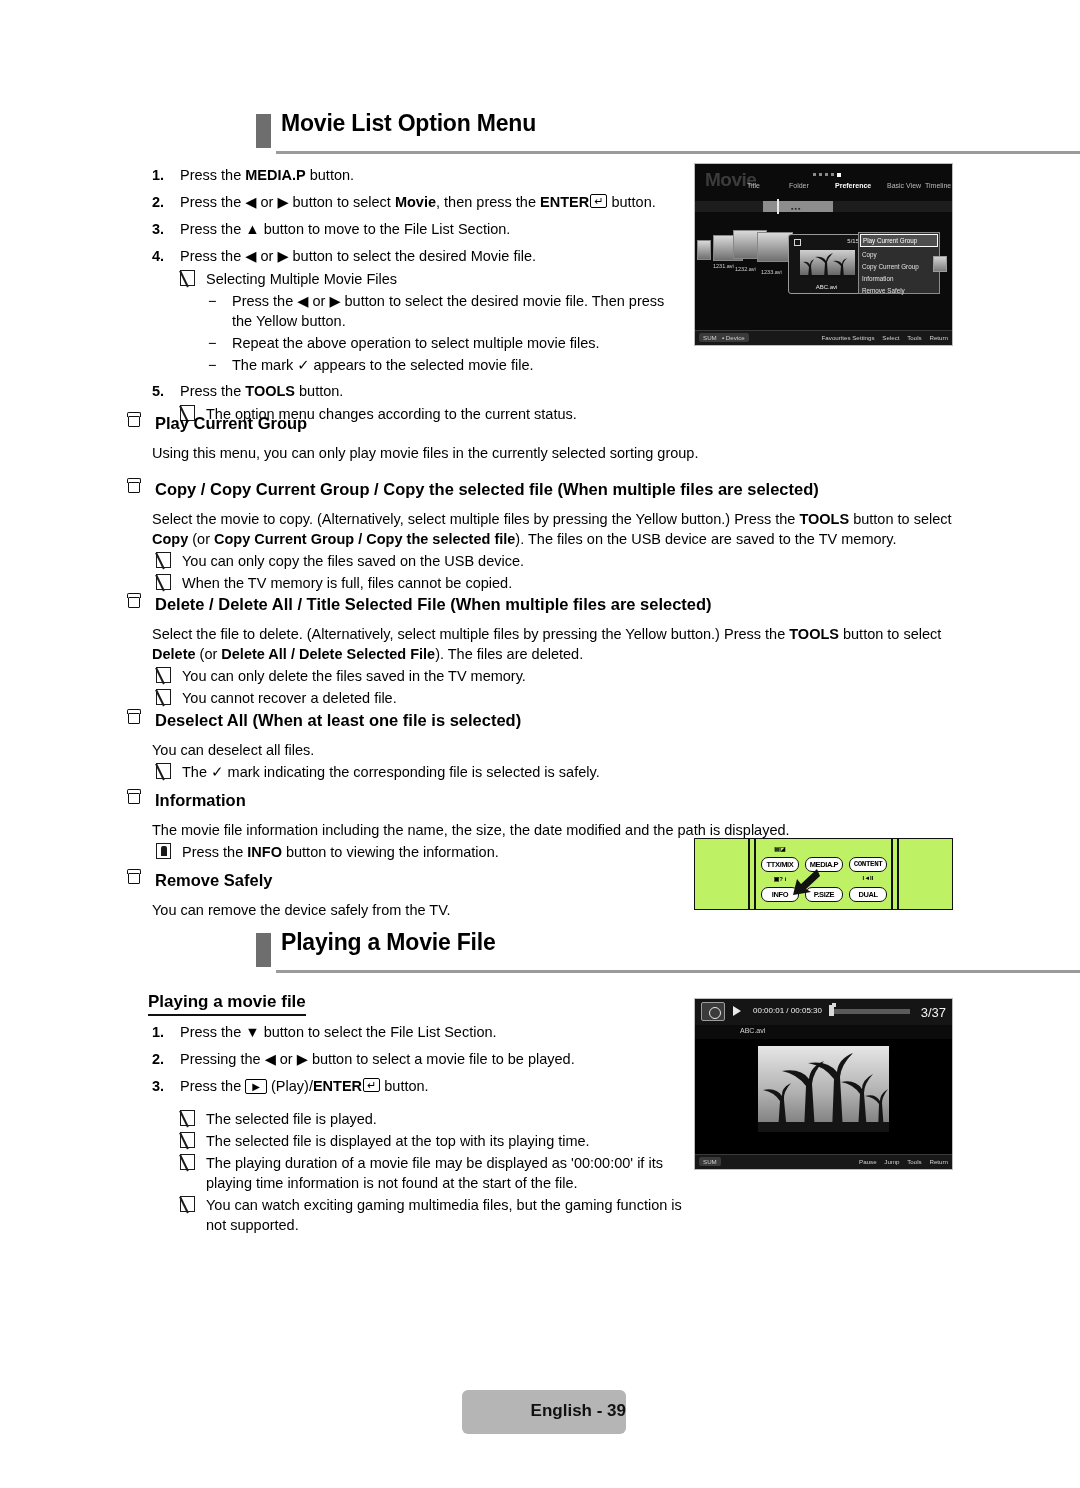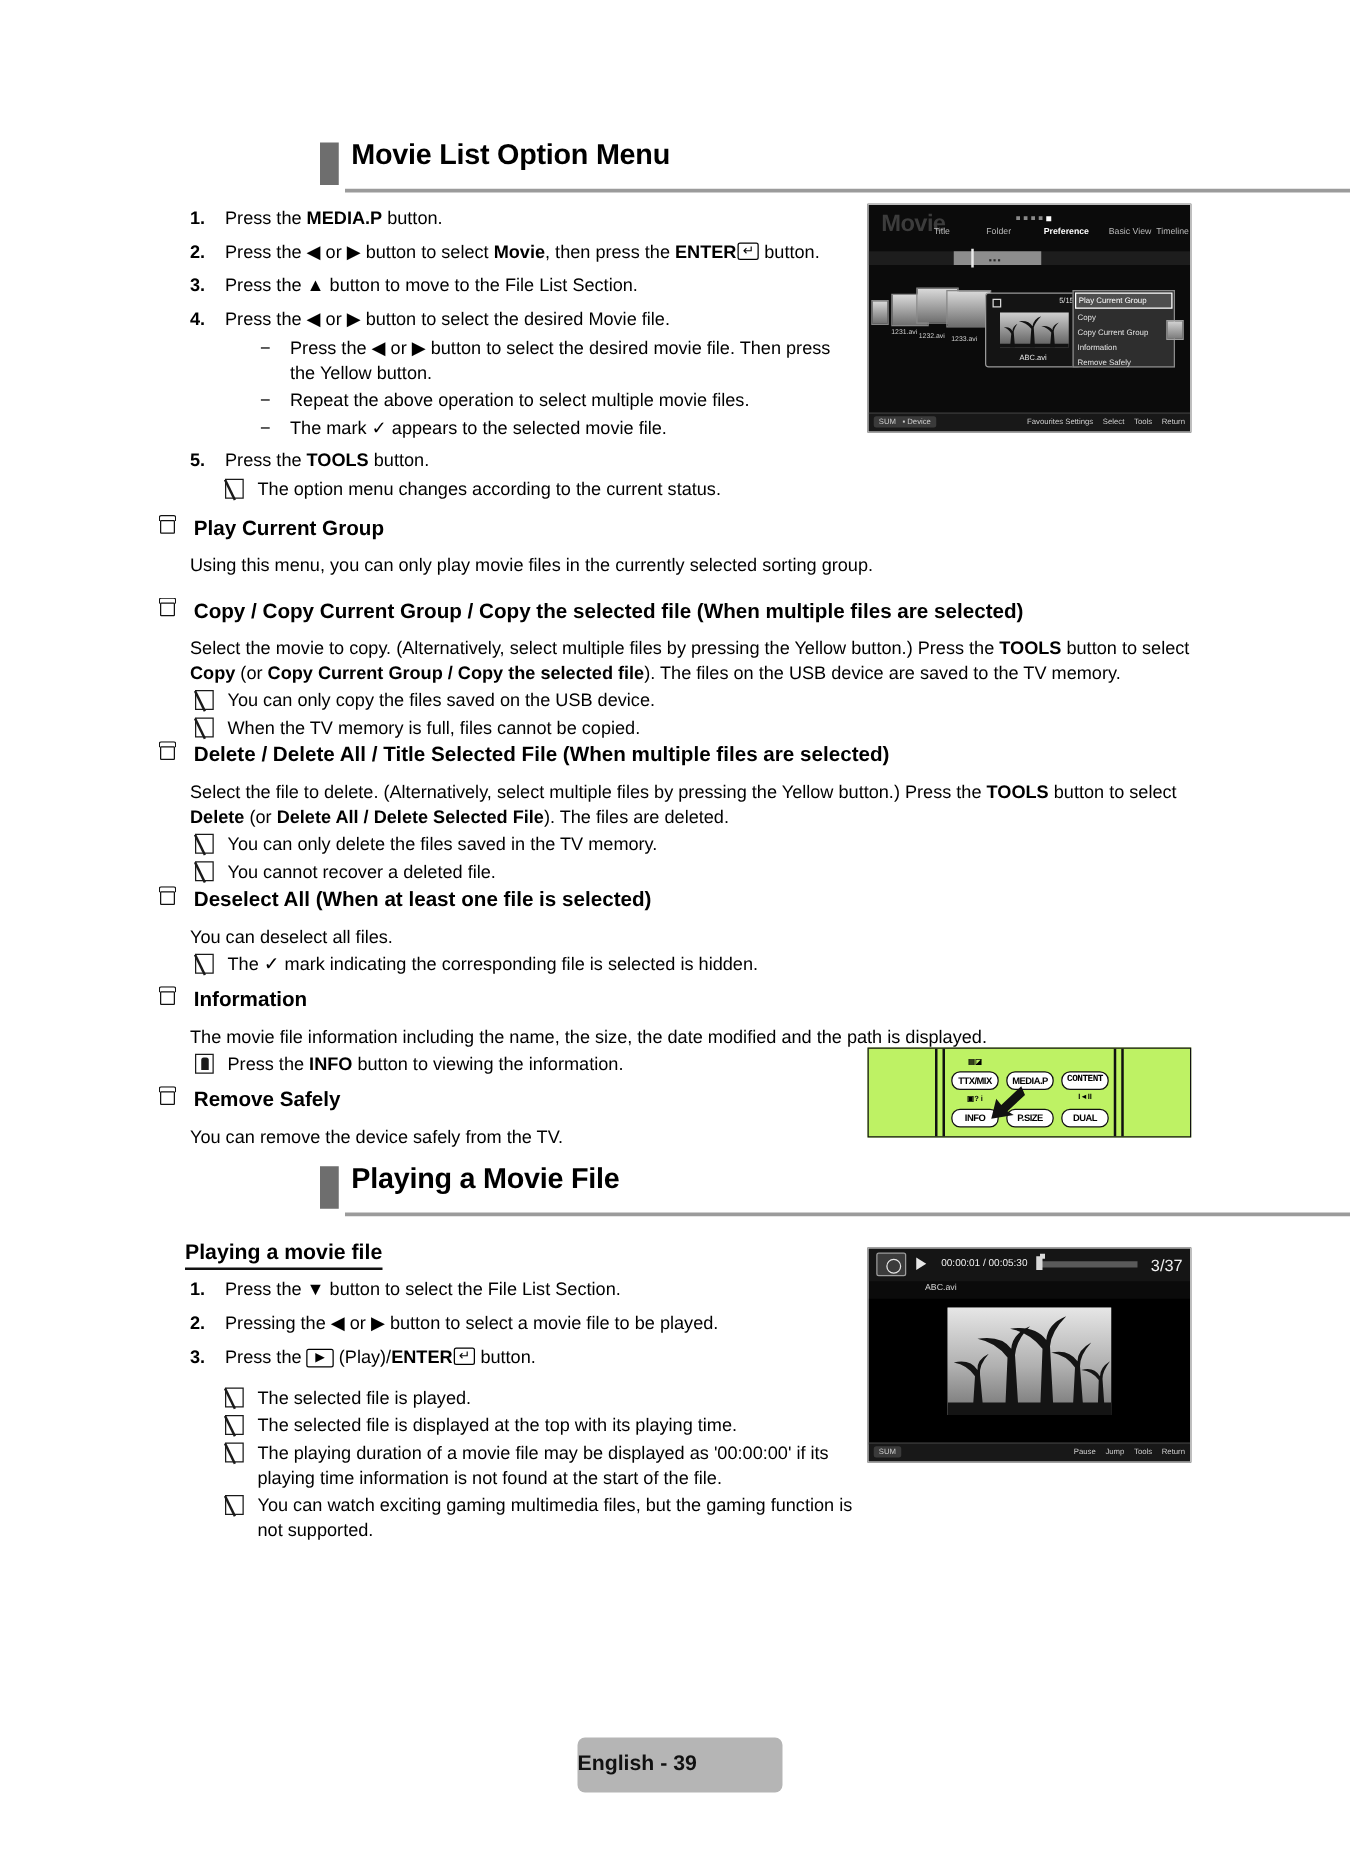--- a/index.html
+++ b/index.html
@@ -431,21 +431,21 @@
   .footer-pill {
     position: absolute;
     left: 462px; top: 1390px;
     width: 164px; height: 44px;
     background: #b5b5b5;
     border-radius: 6px;
   }
   .footer-pill span {
     position: absolute;
     left: 0; right: 0; top: 11px;
-    text-align: left;
+    text-align: right;
     font-size: 17px;
     font-weight: bold;
     color: #111;
   }
 </style>
 </head>
 <body>
 
 <div class="page">
 
@@ -471,20 +471,24 @@
       <span class="num">3.</span>
       <span class="txt">Press the ▲ button to move to the File List Section.</span>
     </div>
 
     <div class="step" style="margin-bottom:0;">
       <span class="num">4.</span>
       <span class="txt">Press the ◀ or ▶ button to select the desired Movie file.</span>
     </div>
 
     <div style="margin-left:28px;">
+      <div class="note">
+        <span class="gly"></span>
+        <span>Selecting Multiple Movie Files</span>
+      </div>
       <div style="margin-left:22px;">
         <div class="dash"><span class="dsh">−</span><span>Press the ◀ or ▶ button to select the desired movie file. Then press the Yellow button.</span></div>
         <div class="dash"><span class="dsh">−</span><span>Repeat the above operation to select multiple movie files.</span></div>
         <div class="dash"><span class="dsh">−</span><span>The mark ✓ appears to the selected movie file.</span></div>
       </div>
     </div>
 
     <div class="step" style="margin-top:6px; margin-bottom:0;">
       <span class="num">5.</span>
       <span class="txt"><span>Press the </span><b>TOOLS</b><span> button.</span></span>
@@ -606,21 +610,21 @@
 
   <div class="sub" style="position:absolute; top:709px;">
     <div class="sub-title">
       <span class="bx"></span>
       <span>Deselect All (When at least one file is selected)</span>
     </div>
     <div class="sub-body">
       <p>You can deselect all files.</p>
       <div class="note">
         <span class="gly"></span>
-        <span>The </span><span class="chk">✓</span><span> mark indicating the corresponding file is selected is hidden.</span>
+        <span>The </span><span class="chk">✓</span><span> mark indicating the corresponding file is selected is safely.</span>
       </div>
     </div>
   </div>
 
   <div class="sub" style="position:absolute; top:789px;">
     <div class="sub-title">
       <span class="bx"></span>
       <span>Information</span>
     </div>
     <div class="sub-body">

